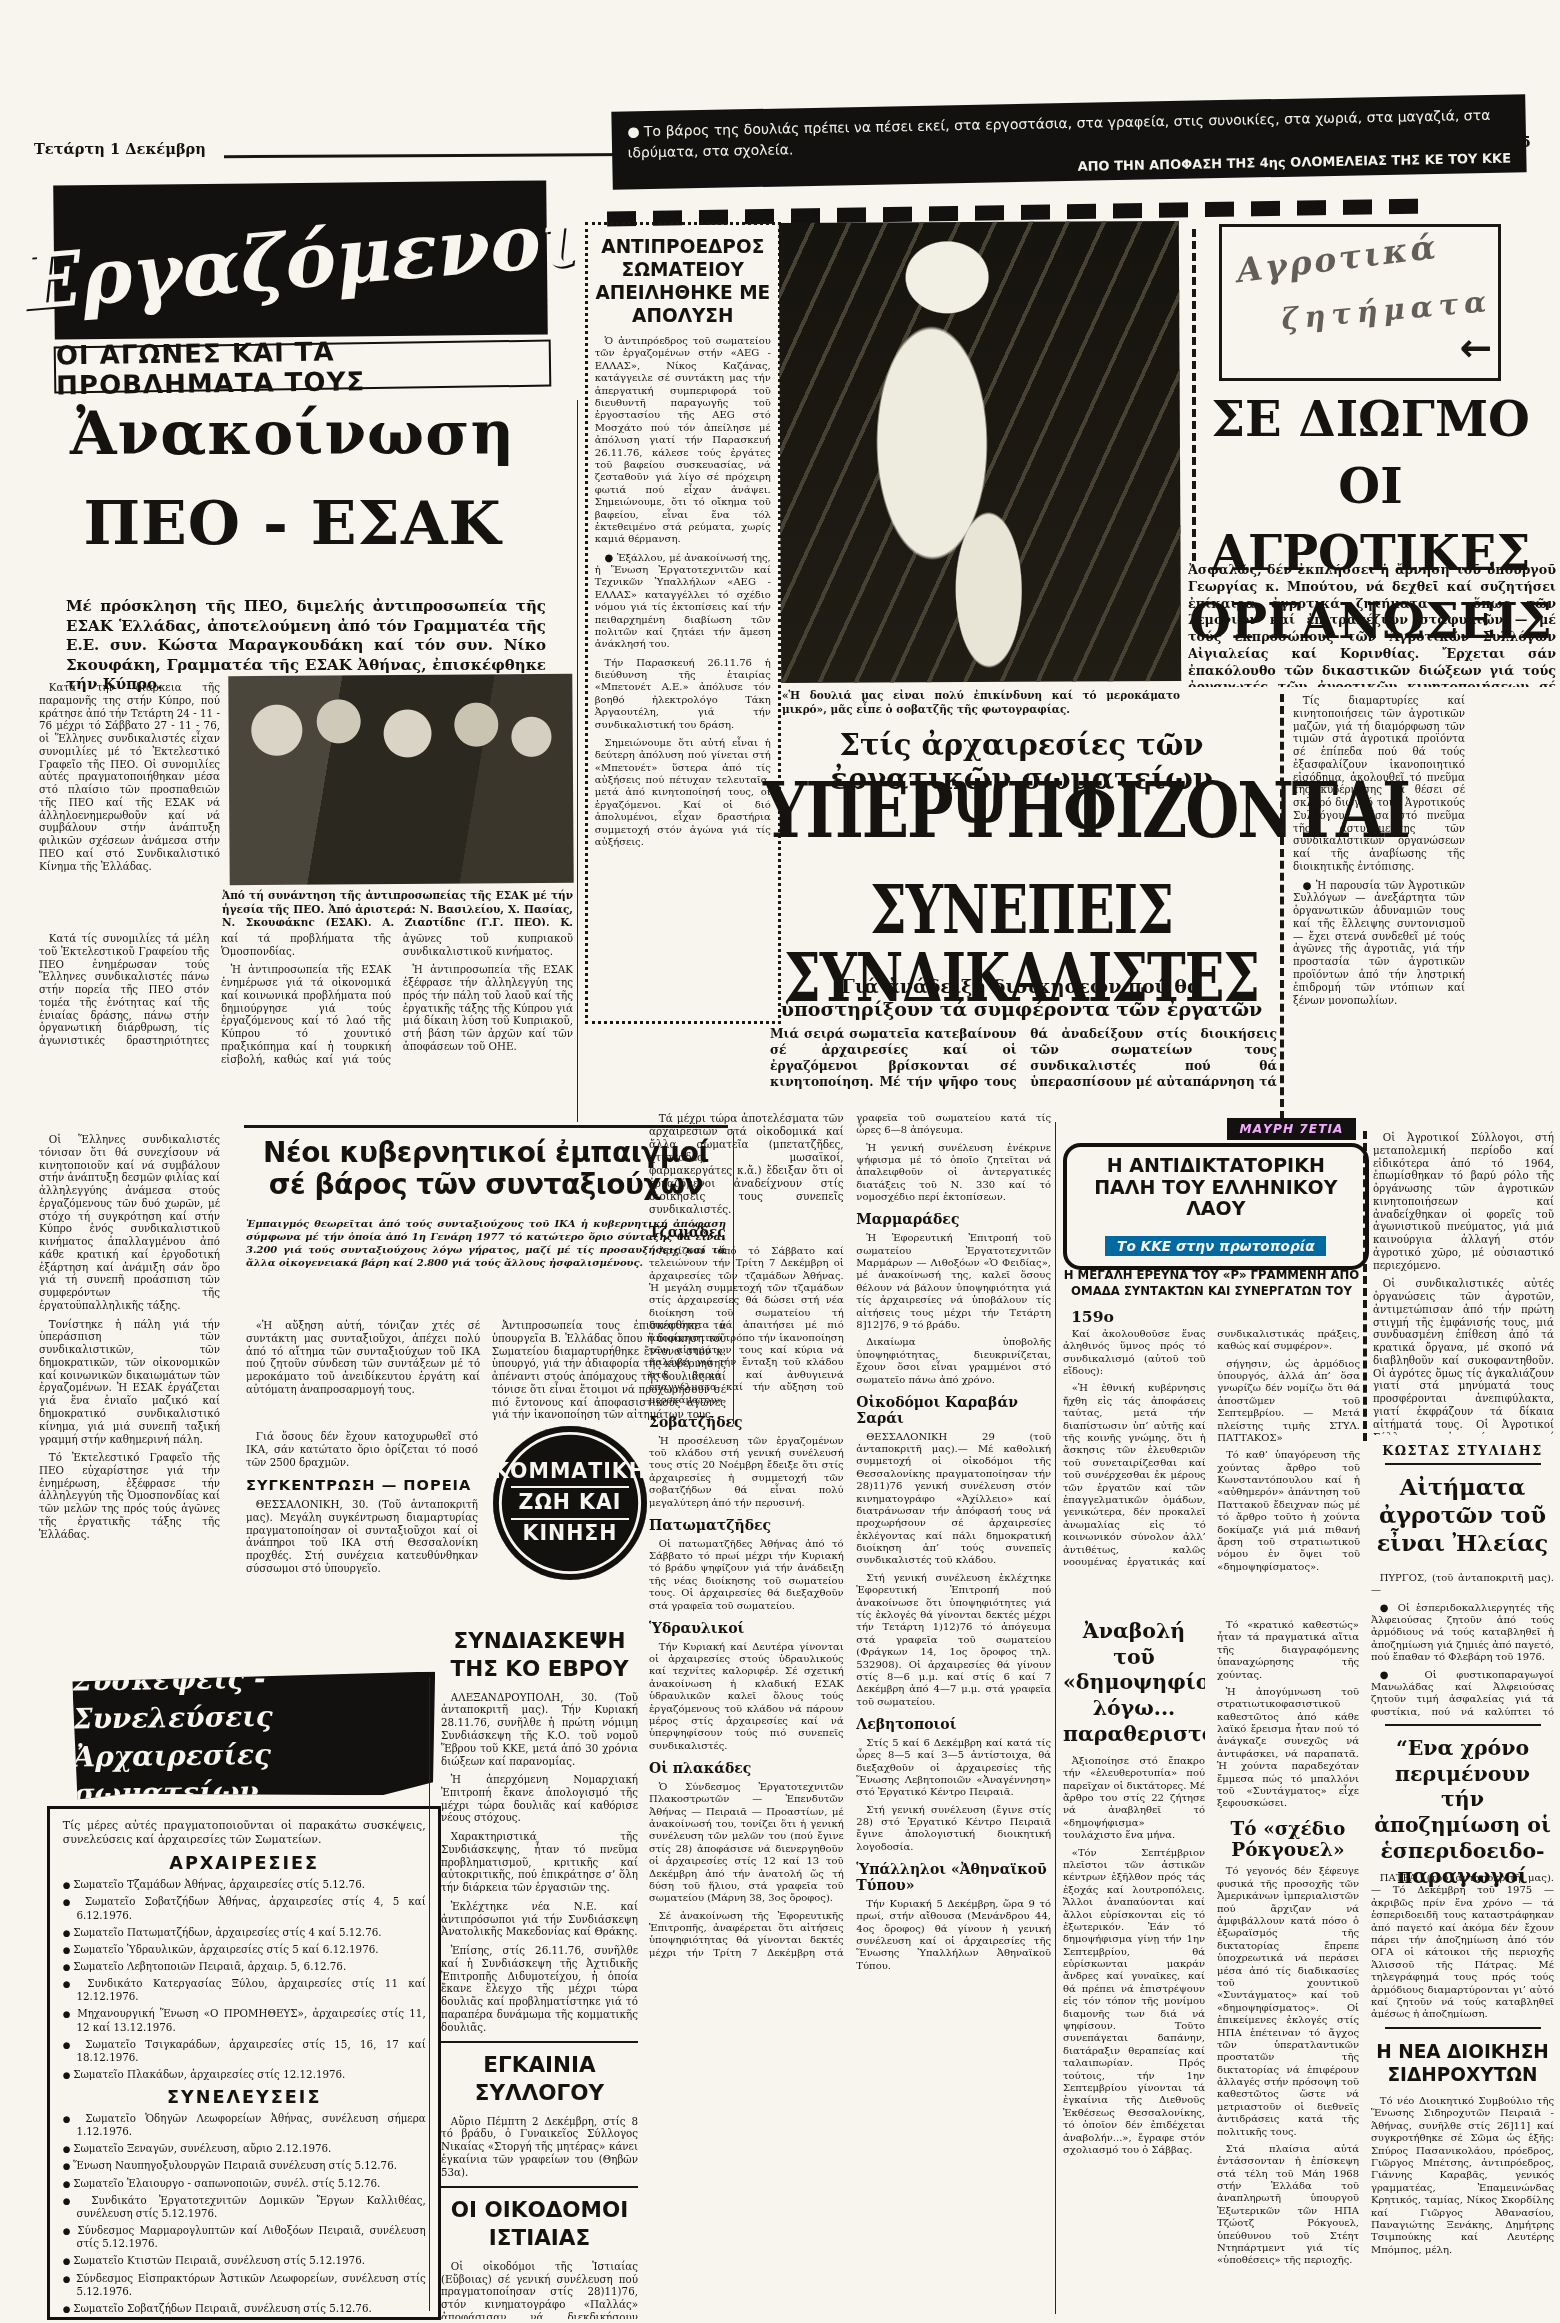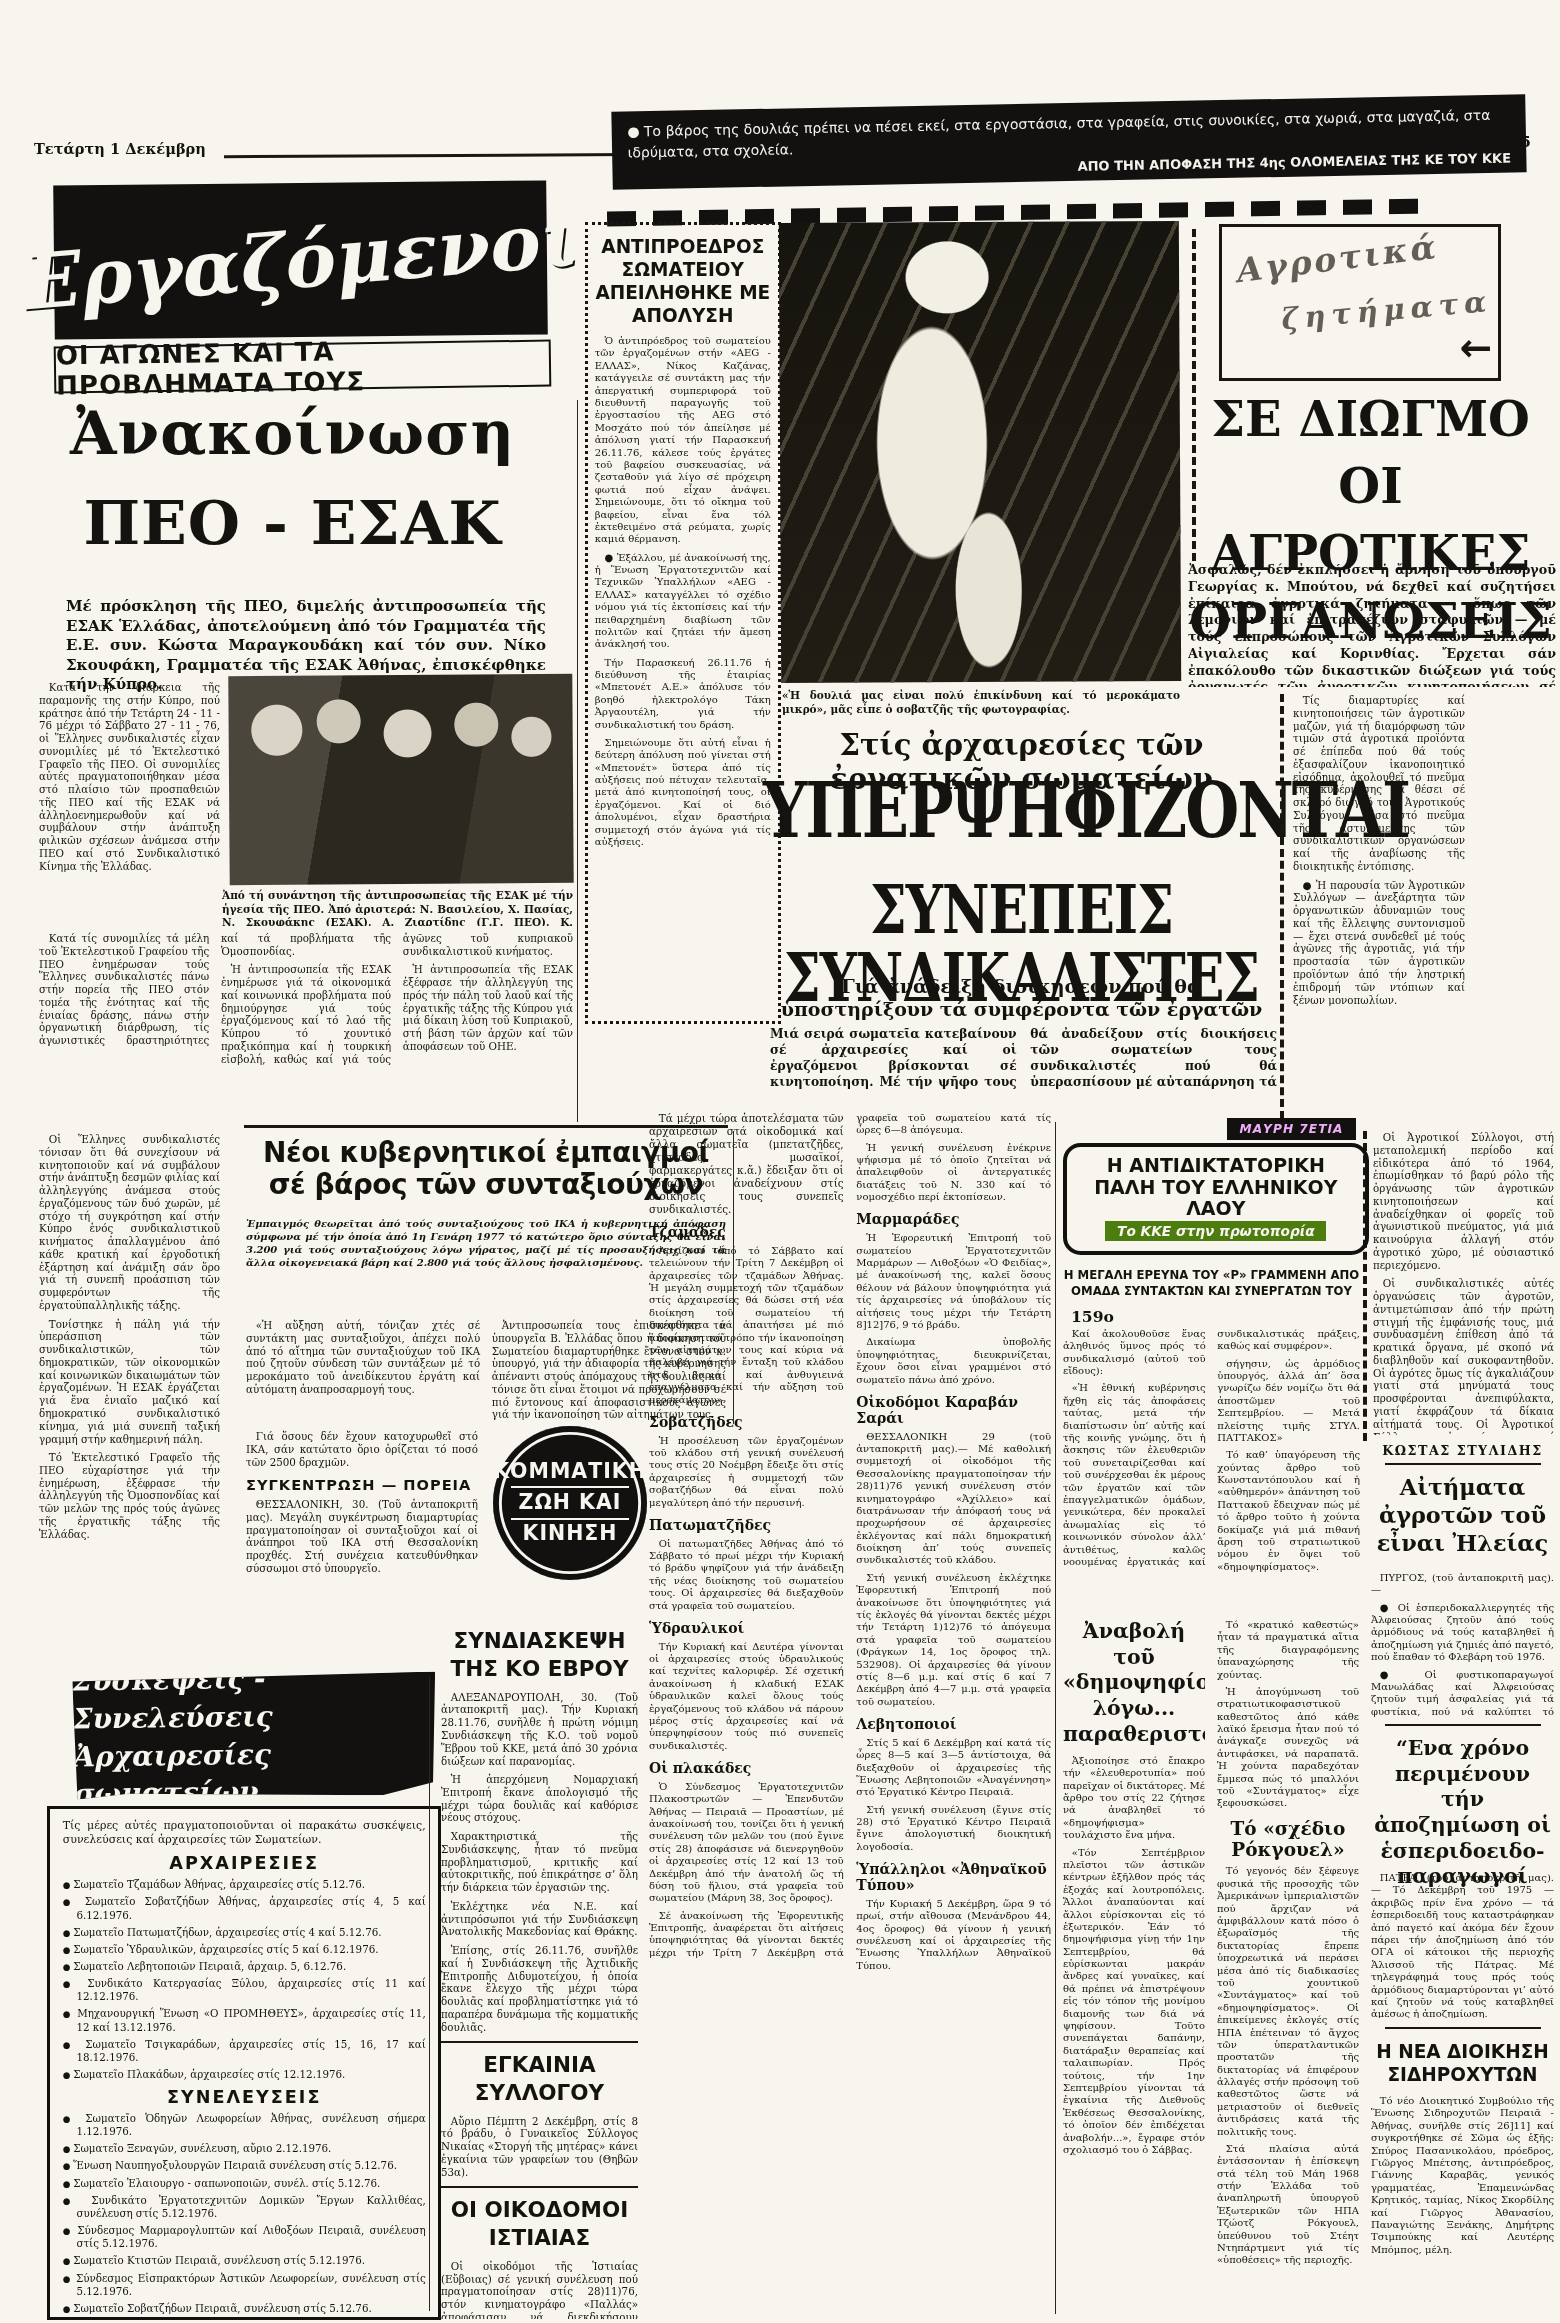--- a/index.html
+++ b/index.html
@@ -101,22 +101,22 @@
              transform:rotate(-5deg);letter-spacing:5.9px;opacity:.85;}
   .stamp .arr{position:absolute;right:5.9px;bottom:7.8px;font-size:39px;font-weight:bold;color:#1a1713;font-family:"DejaVu Sans",sans-serif;}
 
   .agro-h{font-size:48px;font-weight:bold;line-height:1.4;}
   .agro-lead{font-size:12.7px;font-weight:bold;line-height:1.32;}
 
   .mavri-label{background:#131110;color:#f0abfc;font-style:italic;font-weight:bold;font-size:12.2px;
                display:flex;align-items:center;justify-content:center;font-family:"DejaVu Sans",sans-serif;letter-spacing:1px;}
   .mavri-box{border:4.9px solid #131110;border-radius:17.6px;padding:7.8px 9.8px 9.8px 9.8px;}
   .mavri-box .t{font-size:19px;font-weight:800;line-height:1.15;text-align:center;font-family:"DejaVu Sans",sans-serif;}
-  .mavri-box .bar{display:inline-block;background:#4d7c0f;color:#f7f5ee;font-style:italic;font-weight:bold;
-                  font-size:13.7px;padding:2px 11.7px;margin-top:1px;font-family:"DejaVu Sans",sans-serif;}
+  .mavri-box .bar{display:inline-block;background:#0369a1;color:#f7f5ee;font-style:italic;font-weight:bold;
+                  font-size:13.7px;padding:2px 11.7px;margin-top:16px;font-family:"DejaVu Sans",sans-serif;}
   .mavri-sub{font-size:11.7px;font-weight:bold;line-height:1.35;font-family:"DejaVu Sans",sans-serif;}
   .small-txt p{margin:0 0 4.9px 0;text-indent:8.8px;font-size:10px;line-height:1.24;text-align:justify;}
   .anv-h{font-size:20.5px;font-weight:bold;line-height:1.25;text-align:center;margin:0 0 7.8px 0;}
   .rok-h{font-size:18.5px;font-weight:bold;text-align:center;margin:7.8px 0 5.9px 0;}
 
   .fr-byline{font-size:12.7px;font-weight:bold;letter-spacing:1.5px;text-align:center;}
   .fr-h{font-size:22.4px;font-weight:bold;line-height:1.25;text-align:center;}
   .fr-h2{font-size:20.5px;font-weight:bold;line-height:1.25;text-align:center;}
   .fr-h3{font-size:18.5px;font-weight:800;line-height:1.25;text-align:center;font-family:"DejaVu Sans",sans-serif;}
 </style>

